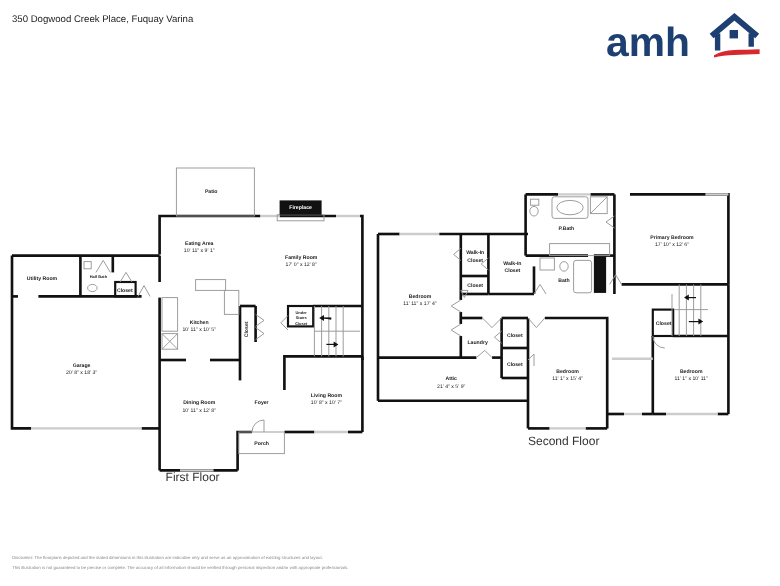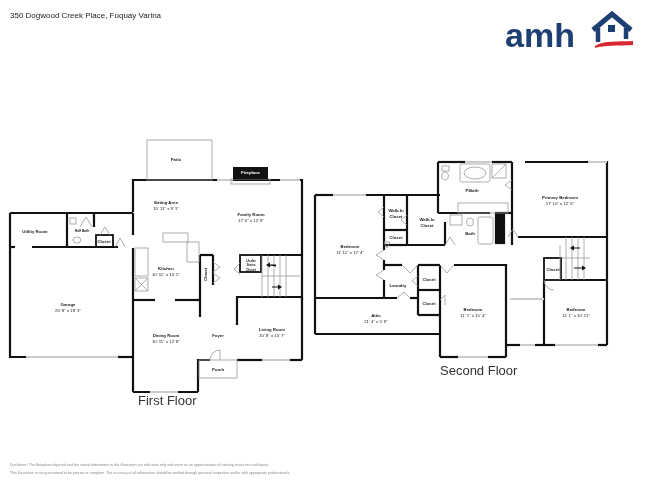--- a/index.html
+++ b/index.html
@@ -2,21 +2,21 @@
 <html><head>
 <meta charset="utf-8">
 <style>
   html, body { margin:0; padding:0; background:#ffffff; }
   body { width:650px; height:488px; position:relative; overflow:hidden; font-family:"Liberation Sans", sans-serif; color:#222; }
   .address { position:absolute; left:10px; top:11px; font-size:8px; color:#222; }
   .logo { position:absolute; left:505px; top:8px; width:135px; height:45px; }
   .plan { position:absolute; left:0; top:0; width:650px; height:488px; }
   .room-label { position:absolute; text-align:center; font-size:4.3px; font-weight:bold; color:#222; line-height:1.35; white-space:nowrap; transform:translateX(-50%); }
   .room-label .dim { font-weight:normal; display:block; }
-  .floor-title { position:absolute; font-size:13px; color:#333; }
+  .floor-title { position:absolute; font-size:10px; color:#333; }
   .fireplace-label { position:absolute; left:233px; top:167px; width:35px; height:12px; background:#111; color:#fff; font-size:4.3px; font-weight:bold; text-align:center; line-height:12px; }
   .disclaimer { position:absolute; left:10px; font-size:3.6px; color:#888; white-space:nowrap; }
   .vlabel { position:absolute; font-size:4.3px; font-weight:bold; transform:rotate(-90deg); transform-origin:center; white-space:nowrap; }
 </style>
 </head>
 <body>
 
 <div class="address">350 Dogwood Creek Place, Fuquay Varina</div>
 
 <svg class="logo" viewBox="0 0 135 45">

